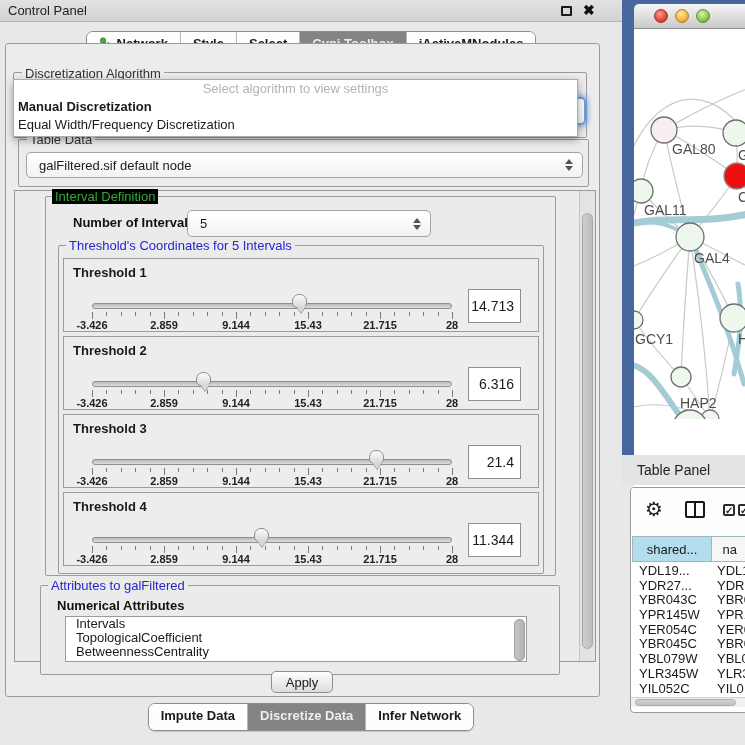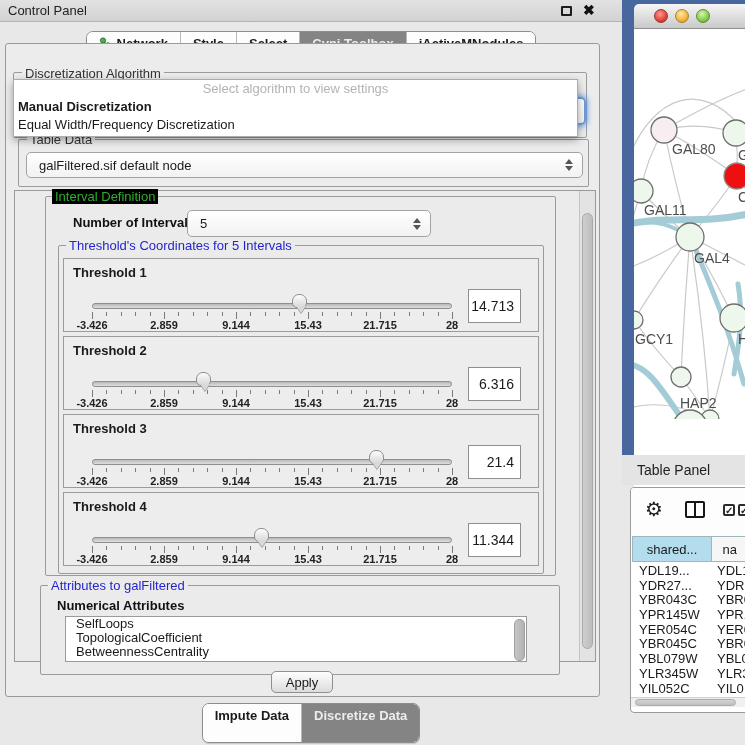--- a/index.html
+++ b/index.html
@@ -9,21 +9,21 @@
 
   
   .titlebar { position:absolute; left:0; top:0; width:622px; height:22px;
     background:linear-gradient(#e2e2e2,#d2d2d2); border-bottom:1px solid #b3b3b3; }
   .titlebar .title { position:absolute; left:8px; top:3px; font-size:13px; color:#222; }
   .win-float { position:absolute; left:561px; top:6px; width:11px; height:10px; border:2px solid #1c1c1c; border-radius:1px; cursor:pointer; }
   .win-close { position:absolute; left:583px; top:2px; font-size:14px; font-weight:bold; color:#111; cursor:pointer; }
 
   .tabs-row { position:absolute; left:0; width:622px; display:flex; justify-content:center; }
   .tabstrip { display:flex; border:1px solid #8d8d8d; border-radius:7px; overflow:hidden; background:#fff;
-    box-shadow:0 1px 1px rgba(0,0,0,.15); height:40px; }
+    box-shadow:0 1px 1px rgba(0,0,0,.15); height:28px; }
   .tab { padding:4px 12px 0 12px; font-size:13px; font-weight:bold; color:#1a1a1a; background:#fdfdfd;
     border-left:1px solid #b9b9b9; cursor:pointer; white-space:nowrap; display:flex; align-items:flex-start; gap:5px; }
   .tab:first-child { border-left:none; }
   .tab.selected { background:var(--tab_selected_bg); color:#ededed; }
   .tab .net-ico { margin-top:1px; }
 
   .outer-panel { position:absolute; left:5px; top:43px; width:595px; height:654px;
     background:#ececec; border:1px solid #9a9a9a; border-radius:3px; }
 
   .group { position:absolute; border:1px solid #9b9b9b; border-radius:2px; }
@@ -341,35 +341,38 @@
         <span class="tick-lbl" style="left: 358px;">28</span>
         <div class="thr-thumb" style="left: 189.697px;"></div>
         <div class="thr-value">11.344</div>
       </div>
     </div>
 
   <div class="group" style="left:40px; top:585px; width:520px; height:90px; background:#ebebeb;"></div>
   <span class="group-label lbl-blue" style="left:48px; top:578px; background:#ebebeb;">Attributes to galFiltered</span>
   <span class="bold-label" style="left:57px; top:598px;">Numerical Attributes</span>
   <div class="attr-list" id="attr-list">
-    <div class="item">SelfLoops</div>
+    <div class="item">Intervals</div>
       <div class="item">TopologicalCoefficient</div>
       <div class="item">BetweennessCentrality</div>
       <div class="attr-vscroll"></div>
   </div>
 
   <div class="apply-btn">Apply</div>
 
   <div class="tabs-row" style="top:703px;">
     <div class="tabstrip" id="bottom-tabs">
         <div class="tab">
           <span>Impute Data</span>
         </div>
         <div class="tab selected">
           <span>Discretize Data</span>
+        </div>
+        <div class="tab">
+          <span>Infer Network</span>
         </div>
       </div>
   </div>
 
   <div class="mac-frame">
     <div class="mac-titlebar">
       <span class="tl red"></span>
       <span class="tl yellow"></span>
       <span class="tl green"></span>
     </div>

